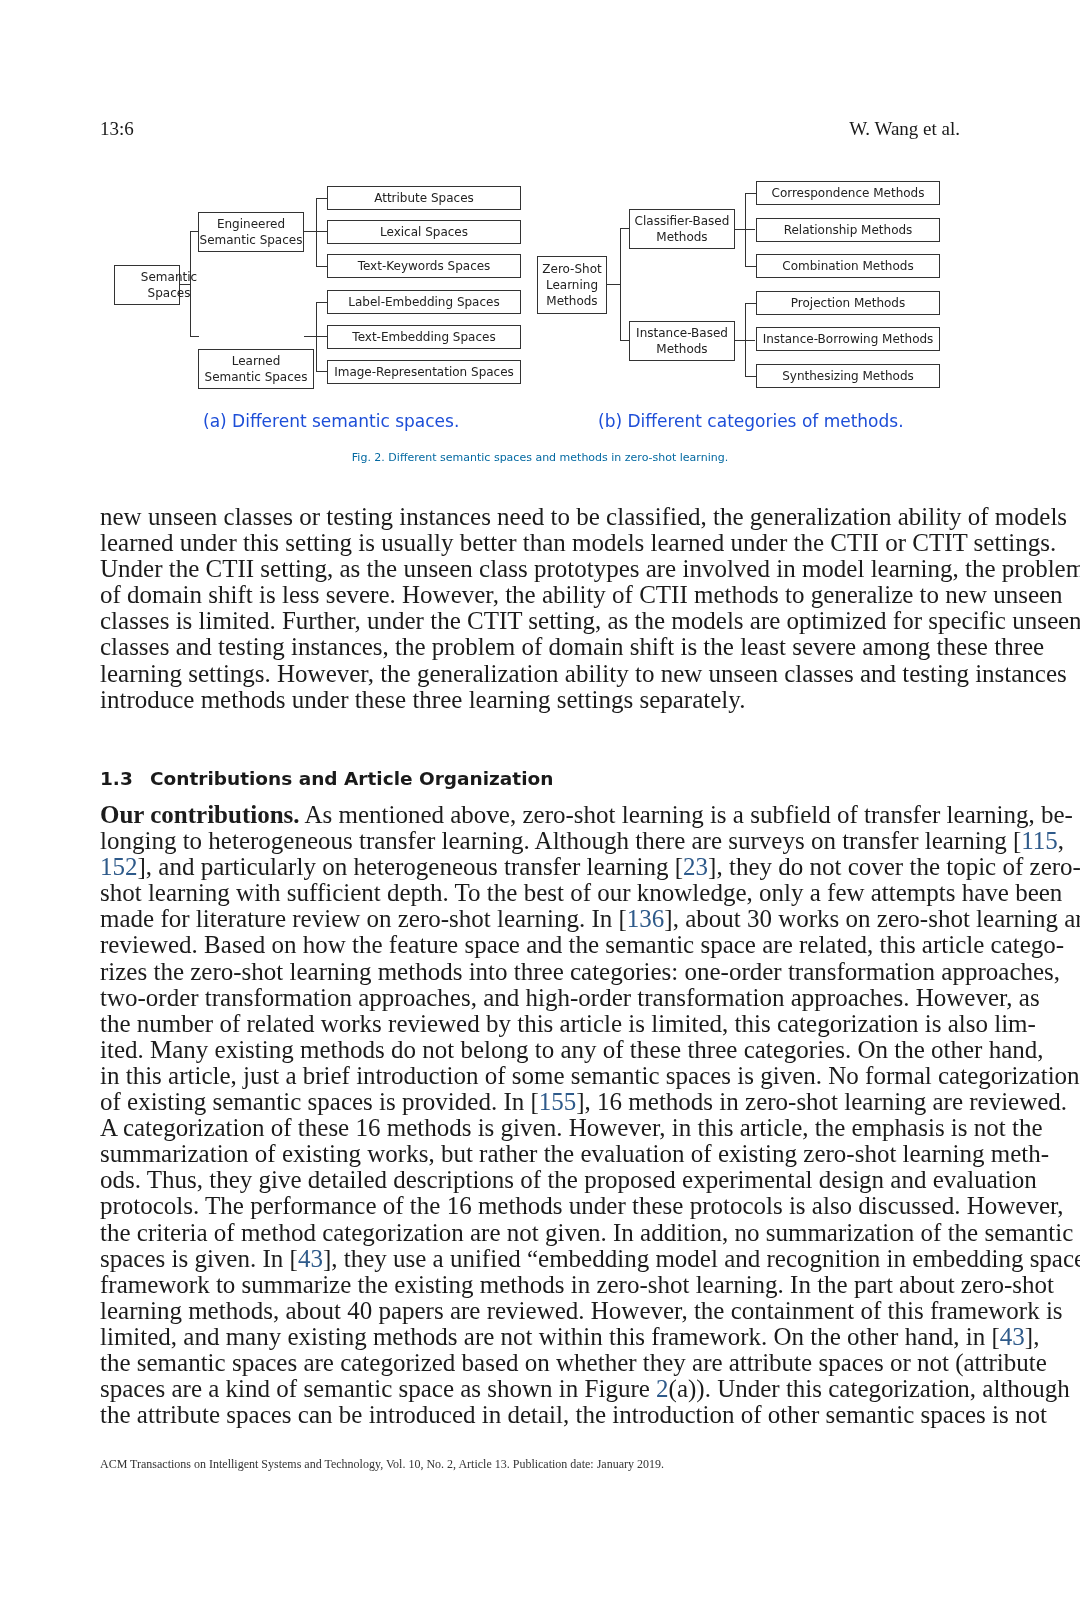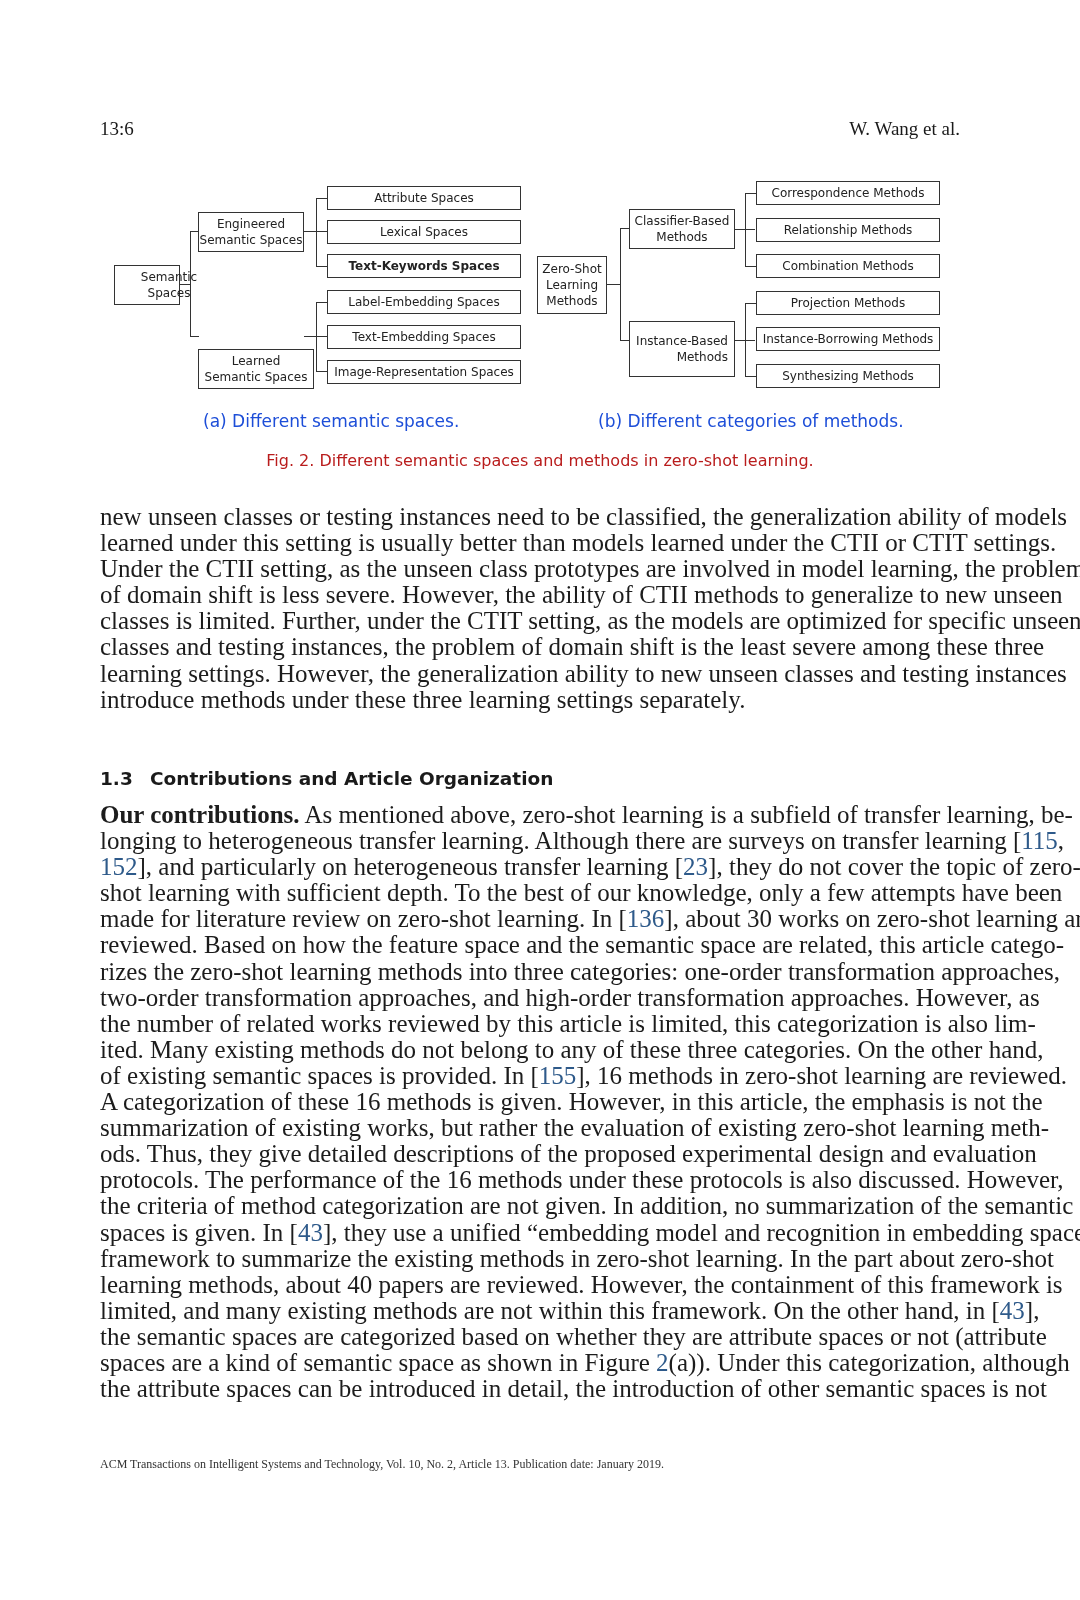--- a/index.html
+++ b/index.html
@@ -18,21 +18,21 @@
     font-family: "DejaVu Sans", "Liberation Sans", sans-serif;
     font-size: 12px; color: #222; display: flex; align-items: center;
     justify-content: center; text-align: center; line-height: 1.35; box-sizing: border-box;
     white-space: pre-line;
   }
   .line { position: absolute; background: #333; }
   .h { height: 1.4px; }
   .v { width: 1.4px; }
 
   .subcap { position: absolute; top: 411px; font-size: 17px; font-family: "DejaVu Sans", "Liberation Sans", sans-serif; color: #1d4ed8; }
-  .figcap { position: absolute; top: 451px; left: 0; width: 1080px; text-align: center; font-size: 16px; font-family: "DejaVu Sans", "Liberation Sans", sans-serif; color: #b91c1c; }
+  .figcap { position: absolute; top: 451px; left: 0; width: 1080px; text-align: center; font-size: 11px; font-family: "DejaVu Sans", "Liberation Sans", sans-serif; color: #0369a1; }
 
   .body-text {
     position: absolute; left: 100px; width: 858px;
     font-family: "Liberation Serif", "DejaVu Serif", serif;
     font-size: 25px; line-height: 26.1px; text-align: justify; color: #1c1c1c;
   }
   .body-text .ln { display: block; text-align: justify; text-align-last: justify; white-space: nowrap; height: 26.1px; }
   .body-text .ln.last { text-align-last: left; }
   .cite { color: #2e5a8a; }
   .heading {
@@ -67,36 +67,36 @@
   <div class="line h" style="left:316px;top:198px;width:12px;"></div>
   <div class="line h" style="left:316px;top:266px;width:12px;"></div>
 
   <div class="line h" style="left:304px;top:336px;width:23px;"></div>
   <div class="line v" style="left:316px;top:302px;height:70px;"></div>
   <div class="line h" style="left:316px;top:302px;width:12px;"></div>
   <div class="line h" style="left:316px;top:371px;width:12px;"></div>
 
   <div class="box" style="left:327px;top:186px;width:194px;height:24px;">Attribute Spaces</div>
   <div class="box" style="left:327px;top:220px;width:194px;height:24px;">Lexical Spaces</div>
-  <div class="box" style="left:327px;top:254px;width:194px;height:24px;font-weight:bold;">Text-Keywords Spaces</div>
+  <div class="box" style="left:327px;top:254px;width:194px;height:24px;">Text-Keywords Spaces</div>
   <div class="box" style="left:327px;top:290px;width:194px;height:24px;">Label-Embedding Spaces</div>
   <div class="box" style="left:327px;top:325px;width:194px;height:24px;">Text-Embedding Spaces</div>
   <div class="box" style="left:327px;top:360px;width:194px;height:24px;">Image-Representation Spaces</div>
 
   <div class="box" style="left:537px;top:256px;width:70px;height:58px;">Zero-Shot
 Learning
 Methods</div>
   <div class="line h" style="left:607px;top:284px;width:13px;"></div>
   <div class="line v" style="left:620px;top:228px;height:113px;"></div>
   <div class="line h" style="left:620px;top:228px;width:10px;"></div>
   <div class="line h" style="left:620px;top:340px;width:10px;"></div>
 
   <div class="box" style="left:629px;top:209px;width:106px;height:40px;">Classifier-Based
 Methods</div>
-  <div class="box" style="left:629px;top:321px;width:106px;height:56px;text-align:right;">Instance-Based
+  <div class="box" style="left:629px;top:321px;width:106px;height:40px;">Instance-Based
 Methods</div>
 
   <div class="line h" style="left:735px;top:229px;width:20px;"></div>
   <div class="line v" style="left:745px;top:193px;height:74px;"></div>
   <div class="line h" style="left:745px;top:193px;width:12px;"></div>
   <div class="line h" style="left:745px;top:266px;width:12px;"></div>
 
   <div class="line h" style="left:735px;top:340px;width:20px;"></div>
   <div class="line v" style="left:745px;top:303px;height:74px;"></div>
   <div class="line h" style="left:745px;top:303px;width:12px;"></div>
@@ -133,20 +133,21 @@
     <span class="ln"><b>Our contributions.</b> As mentioned above, zero-shot learning is a subfield of transfer learning, be-</span>
     <span class="ln">longing to heterogeneous transfer learning. Although there are surveys on transfer learning [<span class="cite">115</span>,</span>
     <span class="ln"><span class="cite">152</span>], and particularly on heterogeneous transfer learning [<span class="cite">23</span>], they do not cover the topic of zero-</span>
     <span class="ln">shot learning with sufficient depth. To the best of our knowledge, only a few attempts have been</span>
     <span class="ln">made for literature review on zero-shot learning. In [<span class="cite">136</span>], about 30 works on zero-shot learning are</span>
     <span class="ln">reviewed. Based on how the feature space and the semantic space are related, this article catego-</span>
     <span class="ln">rizes the zero-shot learning methods into three categories: one-order transformation approaches,</span>
     <span class="ln">two-order transformation approaches, and high-order transformation approaches. However, as</span>
     <span class="ln">the number of related works reviewed by this article is limited, this categorization is also lim-</span>
     <span class="ln">ited. Many existing methods do not belong to any of these three categories. On the other hand,</span>
+    <span class="ln">in this article, just a brief introduction of some semantic spaces is given. No formal categorization</span>
     <span class="ln">of existing semantic spaces is provided. In [<span class="cite">155</span>], 16 methods in zero-shot learning are reviewed.</span>
     <span class="ln">A categorization of these 16 methods is given. However, in this article, the emphasis is not the</span>
     <span class="ln">summarization of existing works, but rather the evaluation of existing zero-shot learning meth-</span>
     <span class="ln">ods. Thus, they give detailed descriptions of the proposed experimental design and evaluation</span>
     <span class="ln">protocols. The performance of the 16 methods under these protocols is also discussed. However,</span>
     <span class="ln">the criteria of method categorization are not given. In addition, no summarization of the semantic</span>
     <span class="ln">spaces is given. In [<span class="cite">43</span>], they use a unified “embedding model and recognition in embedding space”</span>
     <span class="ln">framework to summarize the existing methods in zero-shot learning. In the part about zero-shot</span>
     <span class="ln">learning methods, about 40 papers are reviewed. However, the containment of this framework is</span>
     <span class="ln">limited, and many existing methods are not within this framework. On the other hand, in [<span class="cite">43</span>],</span>

